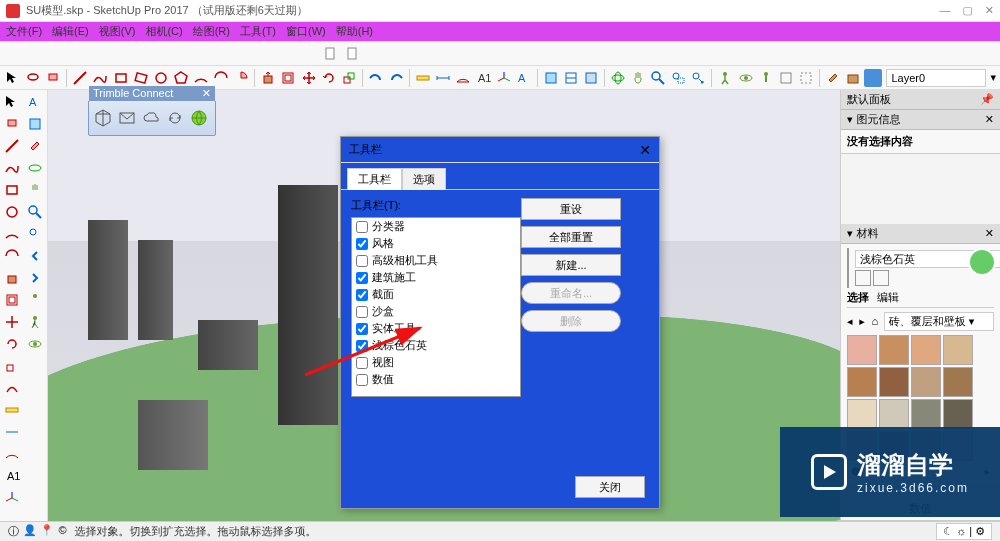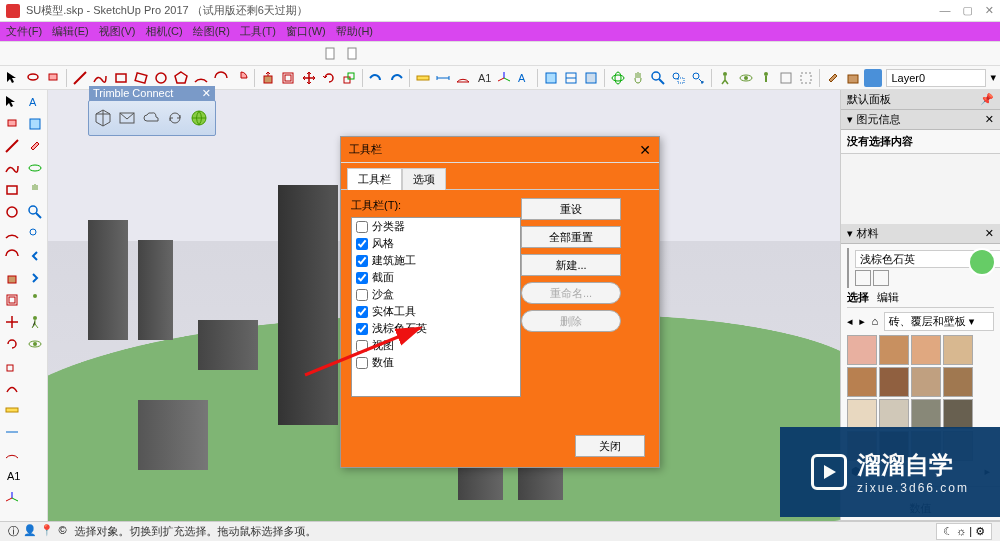--- a/index.html
+++ b/index.html
@@ -35,21 +35,21 @@
 
 .ground { position: absolute; left: -50px; top: 120px; width: 900px; height: 400px; background: #7fb574; transform: perspective(800px) rotateX(55deg); border-radius: 50% 30% 40% 20%; }
 .building { position: absolute; background: #666; }
 
 
 .trimble-panel { position: absolute; left: 88px; top: 100px; width: 128px; height: 36px; background: linear-gradient(#dfe8f5,#c8d8ee); border: 1px solid #7a9ac8; border-radius: 2px; display: flex; align-items: center; padding: 0 4px; gap: 4px; z-index: 5; }
 .trimble-panel .tp-title { position: absolute; top: -15px; left: 0; right: 0; height: 15px; background: #7a9ac8; color: #fff; font-size: 10px; padding: 1px 4px; display: flex; justify-content: space-between; }
 .trimble-panel .tp-icon { width: 20px; height: 20px; }
 
 
-.dialog { position: absolute; left: 340px; top: 136px; width: 320px; height: 332px; background: #f97316; border: 1px solid #999; box-shadow: 2px 2px 8px rgba(0,0,0,.3); z-index: 20; }
+.dialog { position: absolute; left: 340px; top: 136px; width: 320px; height: 373px; background: #1d4ed8; border: 1px solid #999; box-shadow: 2px 2px 8px rgba(0,0,0,.3); z-index: 20; }
 .dlg-title { height: 26px; display: flex; align-items: center; padding: 0 8px; border-bottom: 1px solid #ddd; }
 .dlg-title span:first-child { flex: 1; }
 .dlg-close { cursor: pointer; font-size: 14px; }
 .dlg-tabs { display: flex; border-bottom: 1px solid #ccc; padding: 4px 6px 0; gap: 0; }
 .dlg-tab { padding: 3px 10px; border: 1px solid #ccc; border-bottom: none; background: #fff; cursor: pointer; position: relative; top: 1px; }
 .dlg-tab:not(.active) { background: #f0f0f0; }
 .dlg-body { padding: 8px 10px; display: flex; }
 .dlg-label { margin-bottom: 4px; }
 .tb-listbox { width: 170px; height: 180px; border: 1px solid #999; overflow-y: auto; background: #fff; }
 .tb-item { display: flex; align-items: center; padding: 1px 4px; gap: 4px; cursor: pointer; }
@@ -892,20 +892,24 @@
       <div class="tb-listbox" id="tb-listbox">
           <div class="tb-item">
             <input type="checkbox" style="">
             <span>分类器</span>
           </div>
           <div class="tb-item">
             <input type="checkbox" checked="" style="">
             <span>风格</span>
           </div>
           <div class="tb-item">
+            <input type="checkbox" style="">
+            <span>高级相机工具</span>
+          </div>
+          <div class="tb-item">
             <input type="checkbox" checked="" style="">
             <span>建筑施工</span>
           </div>
           <div class="tb-item">
             <input type="checkbox" checked="" style="">
             <span>截面</span>
           </div>
           <div class="tb-item">
             <input type="checkbox" style="">
             <span>沙盒</span>

